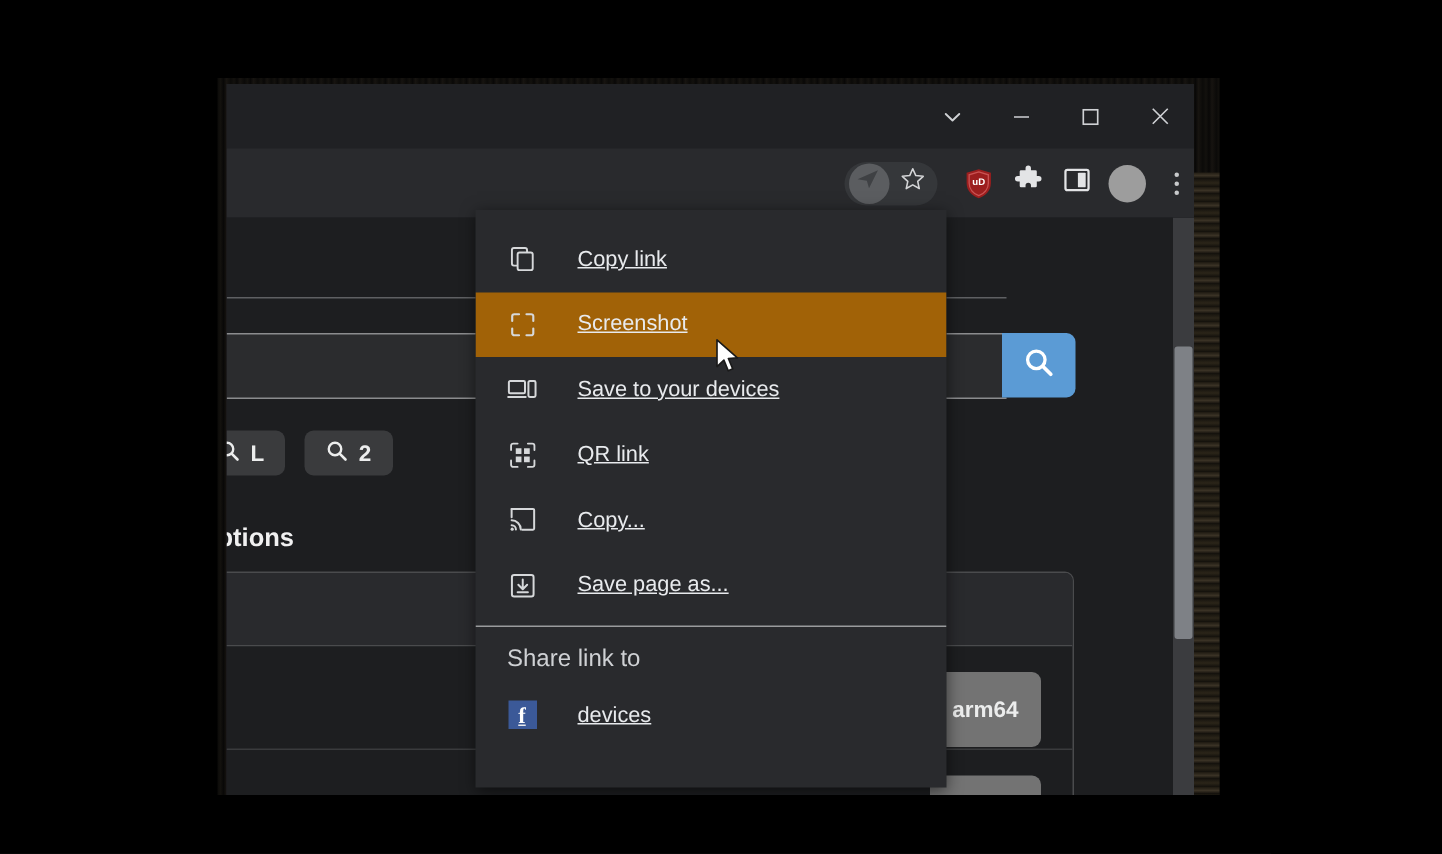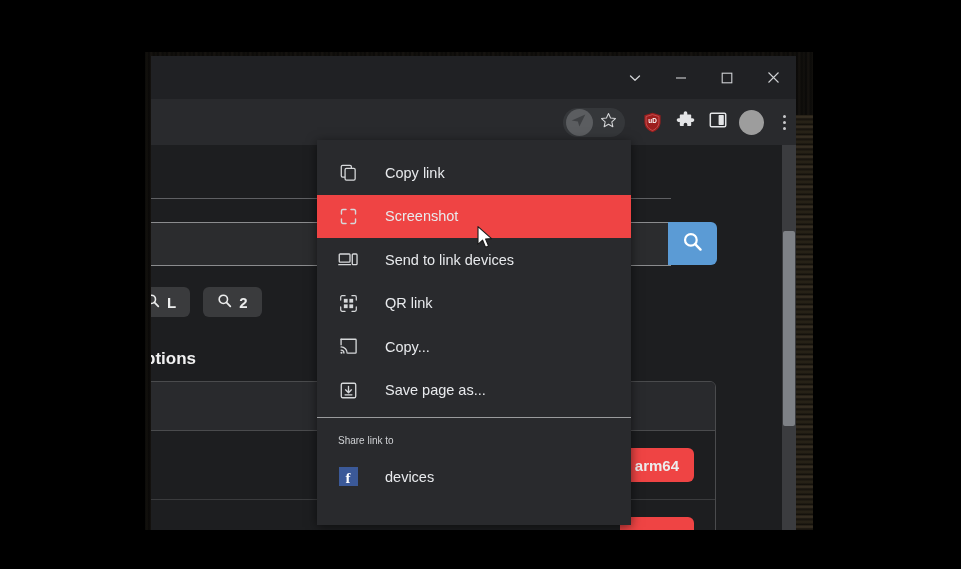--- a/index.html
+++ b/index.html
@@ -244,23 +244,23 @@
   .card-row {
     height: 68px;
     border-bottom: 1px solid #3a3b3d;
     position: relative;
   }
   .card-row:last-child { border-bottom: none; }
   .dl-btn {
     position: absolute;
     right: 21px;
     top: 17px;
-    height: 34px;
+    height: 50px;
     padding: 0 15px;
-    background: #ef4444;
+    background: #737373;
     border-radius: 6px;
     display: flex;
     align-items: center;
     color: #eceded;
     font-size: 15px;
     font-weight: bold;
     white-space: nowrap;
   }
 
   
@@ -295,40 +295,41 @@
     z-index: 40;
   }
   .menu-item {
     height: 43.5px;
     display: flex;
     align-items: center;
     padding-left: 21px;
     color: #e8eaed;
     font-size: 14.5px;
     box-sizing: border-box;
-  }
-  .menu-item.hover { background: #ef4444; }
+    text-decoration: underline;
+  }
+  .menu-item.hover { background: #a16207; }
   .mi-icon {
     width: 20px;
     height: 20px;
     margin-right: 27px;
     display: flex;
     align-items: center;
     justify-content: center;
     flex: none;
   }
   .menu-sep {
     height: 1px;
     background: #9a9b9d;
     margin: 5px 0 7px 0;
   }
   .menu-label {
     padding-left: 21px;
     color: #cfd1d4;
-    font-size: 10px;
+    font-size: 16px;
     height: 30px;
     display: flex;
     align-items: center;
   }
   .fb-icon {
     width: 19px; height: 19px;
     background: #3b5998;
     display: flex; align-items: flex-end; justify-content: center;
     color: #fff; font-weight: bold; font-size: 15px;
     font-family: "Liberation Serif", serif;
@@ -540,21 +541,21 @@
     </div>
 
     <div class="menu-item">
       <span class="mi-icon">
         <svg width="20" height="19" viewBox="0 0 21 20">
           <rect x="1.3" y="4.2" width="11.3" height="8.6" rx="0.9" fill="none" stroke="#d6d8da" stroke-width="1.4"></rect>
           <path d="M0.8 15.4 H13.1" stroke="#d6d8da" stroke-width="1.4" stroke-linecap="round"></path>
           <rect x="15" y="4.2" width="5" height="11.2" rx="1" fill="none" stroke="#d6d8da" stroke-width="1.4"></rect>
         </svg>
       </span>
-      <span>Send to link devices</span>
+      <span>Save to your devices</span>
     </div>
 
     <div class="menu-item">
       <span class="mi-icon">
         <svg width="19" height="19" viewBox="0 0 20 20">
           <path d="M6.4 1.8 H3.3 A1.5 1.5 0 0 0 1.8 3.3 V6.4" fill="none" stroke="#d6d8da" stroke-width="1.3" stroke-linecap="round"></path>
           <path d="M13.6 1.8 H16.7 A1.5 1.5 0 0 1 18.2 3.3 V6.4" fill="none" stroke="#d6d8da" stroke-width="1.3" stroke-linecap="round"></path>
           <path d="M6.4 18.2 H3.3 A1.5 1.5 0 0 1 1.8 16.7 V13.6" fill="none" stroke="#d6d8da" stroke-width="1.3" stroke-linecap="round"></path>
           <path d="M13.6 18.2 H16.7 A1.5 1.5 0 0 0 18.2 16.7 V13.6" fill="none" stroke="#d6d8da" stroke-width="1.3" stroke-linecap="round"></path>
           <rect x="5.1" y="5.1" width="4" height="4" fill="#d6d8da"></rect>

